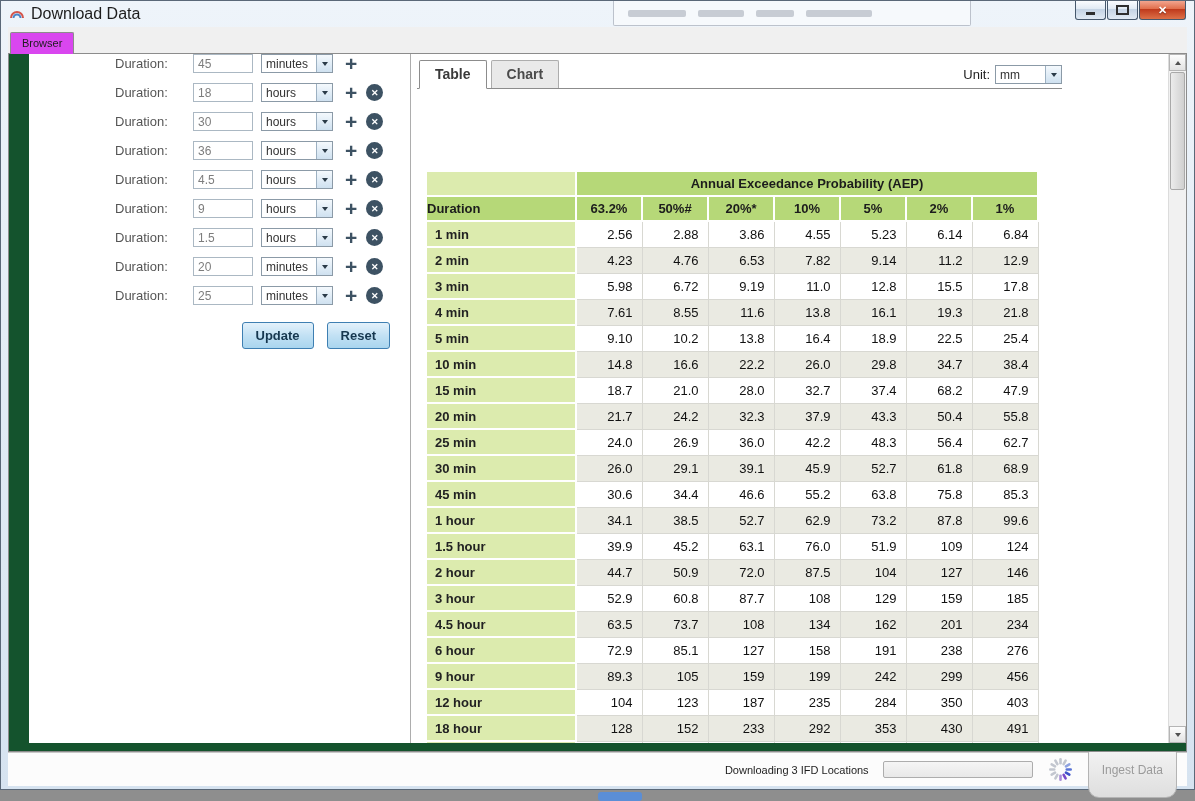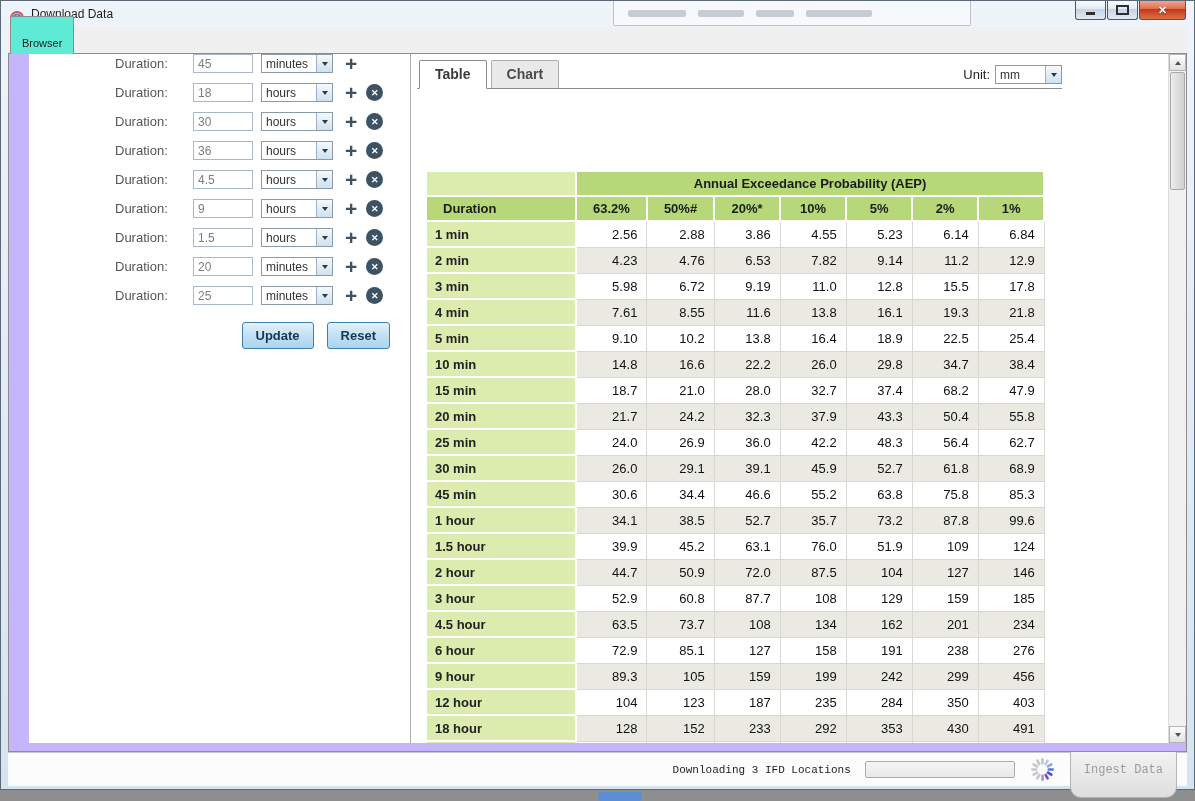--- a/index.html
+++ b/index.html
@@ -9,42 +9,42 @@
     --btn-blue-border:#3e7fb2;
   }
   *{margin:0;padding:0;box-sizing:content-box;}
   html,body{width:1195px;height:801px;overflow:hidden;}
   body{position:relative;background:#8e8e8e;font-family:"Liberation Sans",sans-serif;}
 
   
   .window{position:absolute;left:0;top:0;width:1193px;height:788px;border:1px solid #5a6878;
           background:linear-gradient(180deg,#eef4fa,#d6e3f0);}
   .titlebar{height:26px;display:flex;align-items:center;padding:0 8px;gap:6px;position:relative;}
-  .title-text{font-size:12px;color:#1d1d1d;}
+  .title-text{font-size:16px;color:#1d1d1d;}
   .win-btns{margin-left:auto;display:flex;gap:1px;align-self:flex-start;}
   .wbtn{width:29px;height:18px;border:1px solid #46586c;border-top:none;border-radius:0 0 3px 3px;
         background:linear-gradient(#fafcfe,#e0e9f3 45%,#c4d3e4 46%,#e1eaf4);
         display:flex;align-items:center;justify-content:center;cursor:default;}
   .wbtn.close{width:45px;background:linear-gradient(#f2a58f,#e06c49 45%,#bf3a1c 46%,#dd7048);
         color:#fff;font-size:11px;font-weight:bold;text-shadow:0 1px 1px #7a2410;}
   .glyph-min{width:9px;height:3px;background:#2e2e2e;margin-top:6px;}
   .glyph-max{width:9px;height:6px;border:2px solid #2e2e2e;}
 
   .bg-fragment{position:absolute;left:612px;top:0;width:328px;height:24px;
         background:rgba(248,250,252,0.78);border:1px solid rgba(140,150,165,0.55);border-top:none;
         border-radius:0 0 2px 2px;display:flex;align-items:center;gap:12px;padding:0 14px;filter:blur(0.6px);}
   .frag-pill{height:7px;background:rgba(120,130,145,0.38);border-radius:2px;}
 
   
   .client{position:absolute;left:7px;right:7px;top:26px;bottom:3px;background:#f0f0f0;
           display:flex;flex-direction:column;}
   .tabstrip{height:26px;position:relative;z-index:2;}
-  .browser-tab{position:absolute;left:2px;bottom:-1px;padding:20px 11px 5px;background:#5eead4;
+  .browser-tab{position:absolute;left:2px;bottom:-1px;padding:4px 11px 5px;background:#d946ef;
           border:1px solid #8c8c8c;border-bottom:none;border-radius:2px 2px 0 0;font-size:11px;color:#1d1d1d;}
-  .content{flex:1;border:1px solid #8c8c8c;background:#c4b5fd;position:relative;overflow:hidden;}
+  .content{flex:1;border:1px solid #8c8c8c;background:#14532d;position:relative;overflow:hidden;}
   .white-panel{position:absolute;left:20px;top:0;right:0;bottom:8px;background:#fff;display:flex;overflow:hidden;}
 
   
   .form-panel{width:381px;flex:none;padding:2px 0 0 86px;box-sizing:border-box;overflow:hidden;}
   .form-row{display:flex;align-items:center;height:21px;margin-bottom:8px;}
   .form-row.first{margin-top:-3px;}
   .flabel{width:62px;font-size:13px;color:#555;flex:none;}
   .finput{width:50px;height:17px;border:1px solid #abb8c3;font-size:12px;color:#7d7d7d;
           padding:0 4px;margin-left:16px;font-family:inherit;background:#fff;}
   .combo{margin-left:8px;width:72px;height:19px;border:1px solid #8b9aa7;background:#fff;
@@ -70,21 +70,21 @@
   .rtabs{display:flex;gap:4px;}
   .rtab{font-size:14px;font-weight:bold;padding:5px 15px 6px;border-radius:2px 2px 0 0;cursor:default;}
   .rtab.active{background:#fff;border:1px solid #8c8c8c;border-bottom:1px solid #fff;margin-bottom:-1px;color:#3a3a3a;}
   .rtab.inactive{background:#e9e9e9;border:1px solid #adadad;border-bottom:none;color:#4a4a4a;}
   .unit-group{margin-left:auto;display:flex;align-items:center;gap:5px;font-size:13px;color:#222;padding-bottom:4px;}
   .unit-combo{width:67px;margin-left:0;}
 
   .table-wrap{margin:38px 0 0 8px;overflow:hidden;}
   table{border-collapse:collapse;font-size:13px;border:1px solid #c6c6c0;}
   .green-head{background:var(--header-green);border:2px solid #fff;font-weight:bold;color:#1c1c1c;
-          padding:3px 16px;height:25px;box-sizing:border-box;}
+          padding:3px 0;height:25px;box-sizing:border-box;}
   th.title-cell{text-align:center;}
   .corner-cell{background:var(--cell-green);border:2px solid #fff;width:150px;box-sizing:border-box;}
   .dur-head{text-align:left;width:150px;}
   .val-col{width:66px;text-align:center;}
   .dur-cell{background:var(--cell-green);border:2px solid #fff;font-weight:bold;text-align:left;
           padding:3px 8px;height:26px;color:#222;box-sizing:border-box;}
   .val-cell{border:1px solid #d8d8d2;text-align:right;padding:3px 9px;background:#fff;color:#111;}
   .val-cell.alt{background:var(--alt-row);}
 
   
@@ -93,21 +93,21 @@
           border:1px solid #b5b5b5;box-sizing:border-box;display:flex;align-items:center;justify-content:center;}
   .scroll-btn.up{top:0;}
   .scroll-btn.down{bottom:0;}
   .tri-up{width:0;height:0;border-left:3.5px solid transparent;border-right:3.5px solid transparent;border-bottom:4px solid #505050;}
   .tri-down{width:0;height:0;border-left:3.5px solid transparent;border-right:3.5px solid transparent;border-top:4px solid #505050;}
   .scroll-thumb{position:absolute;left:1px;top:18px;width:15px;height:118px;
           background:linear-gradient(90deg,#ececec,#d0d0d0);border:1px solid #a9a9a9;border-radius:2px;box-sizing:border-box;}
 
   
   .statusbar{height:33px;background:#fcfcfc;border-top:1px solid #c8c8c8;display:flex;align-items:center;
-          justify-content:flex-end;gap:14px;padding:0 10px;font-family:Liberation Mono, monospace;}
+          justify-content:flex-end;gap:14px;padding:0 10px;}
   .status-text{font-size:11px;color:#1d1d1d;}
   .progress{width:150px;height:17px;border:1px solid #adadad;border-radius:2px;
           background:linear-gradient(#f5f5f5,#e8e8e8);box-sizing:border-box;}
   .spinner{width:27px;height:27px;display:flex;align-items:center;justify-content:center;}
   .btn-disabled{padding:20px 13px;background:linear-gradient(#f6f6f6,#dedede);border:1px solid #b4b4b4;
           border-radius:11px;font-size:12px;color:#9b9b9b;font-family:inherit;}
 
   .taskbar-hint{position:absolute;left:598px;top:792px;width:44px;height:9px;background:#5b8ed6;border-radius:3px;}
 </style>
 </head>
@@ -415,21 +415,21 @@
                     <td class="val-cell">55.2</td>
                     <td class="val-cell">63.8</td>
                     <td class="val-cell">75.8</td>
                     <td class="val-cell">85.3</td>
                   </tr>
                   <tr>
                     <td class="dur-cell">1 hour</td>
                     <td class="val-cell alt">34.1</td>
                     <td class="val-cell alt">38.5</td>
                     <td class="val-cell alt">52.7</td>
-                    <td class="val-cell alt">35.7</td>
+                    <td class="val-cell alt">62.9</td>
                     <td class="val-cell alt">73.2</td>
                     <td class="val-cell alt">87.8</td>
                     <td class="val-cell alt">99.6</td>
                   </tr>
                   <tr>
                     <td class="dur-cell">1.5 hour</td>
                     <td class="val-cell">39.9</td>
                     <td class="val-cell">45.2</td>
                     <td class="val-cell">63.1</td>
                     <td class="val-cell">76.0</td>

